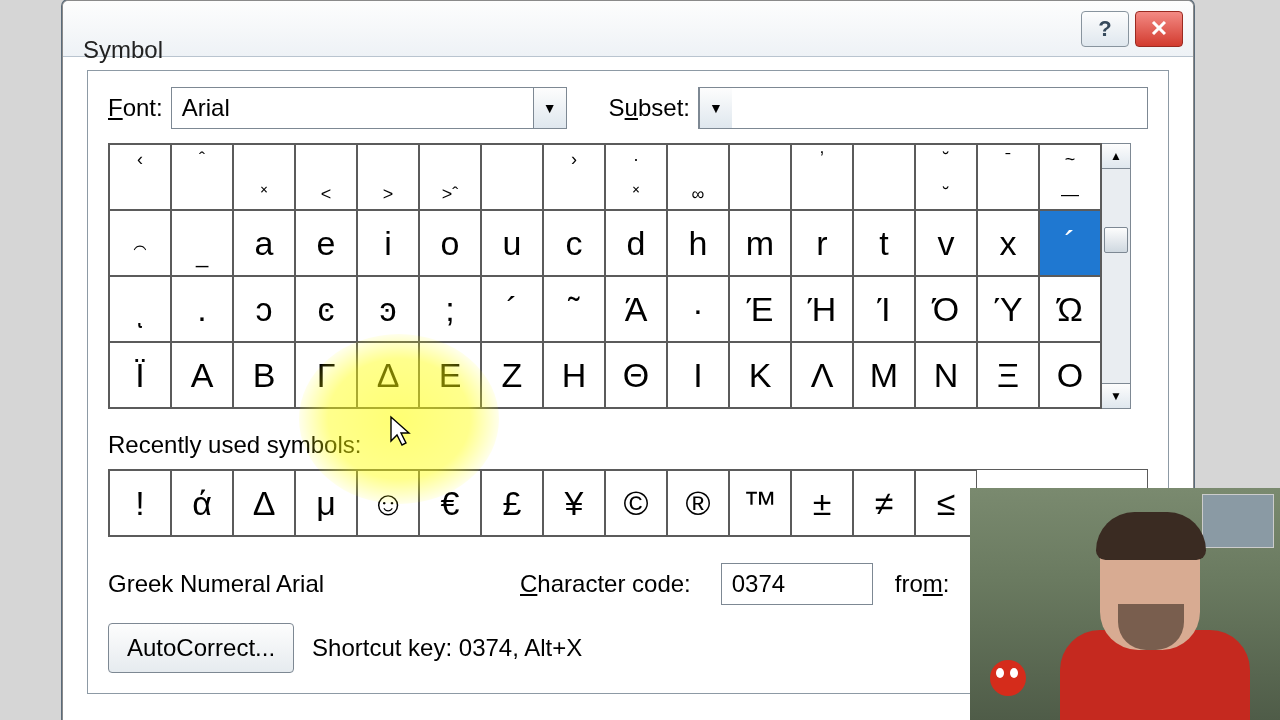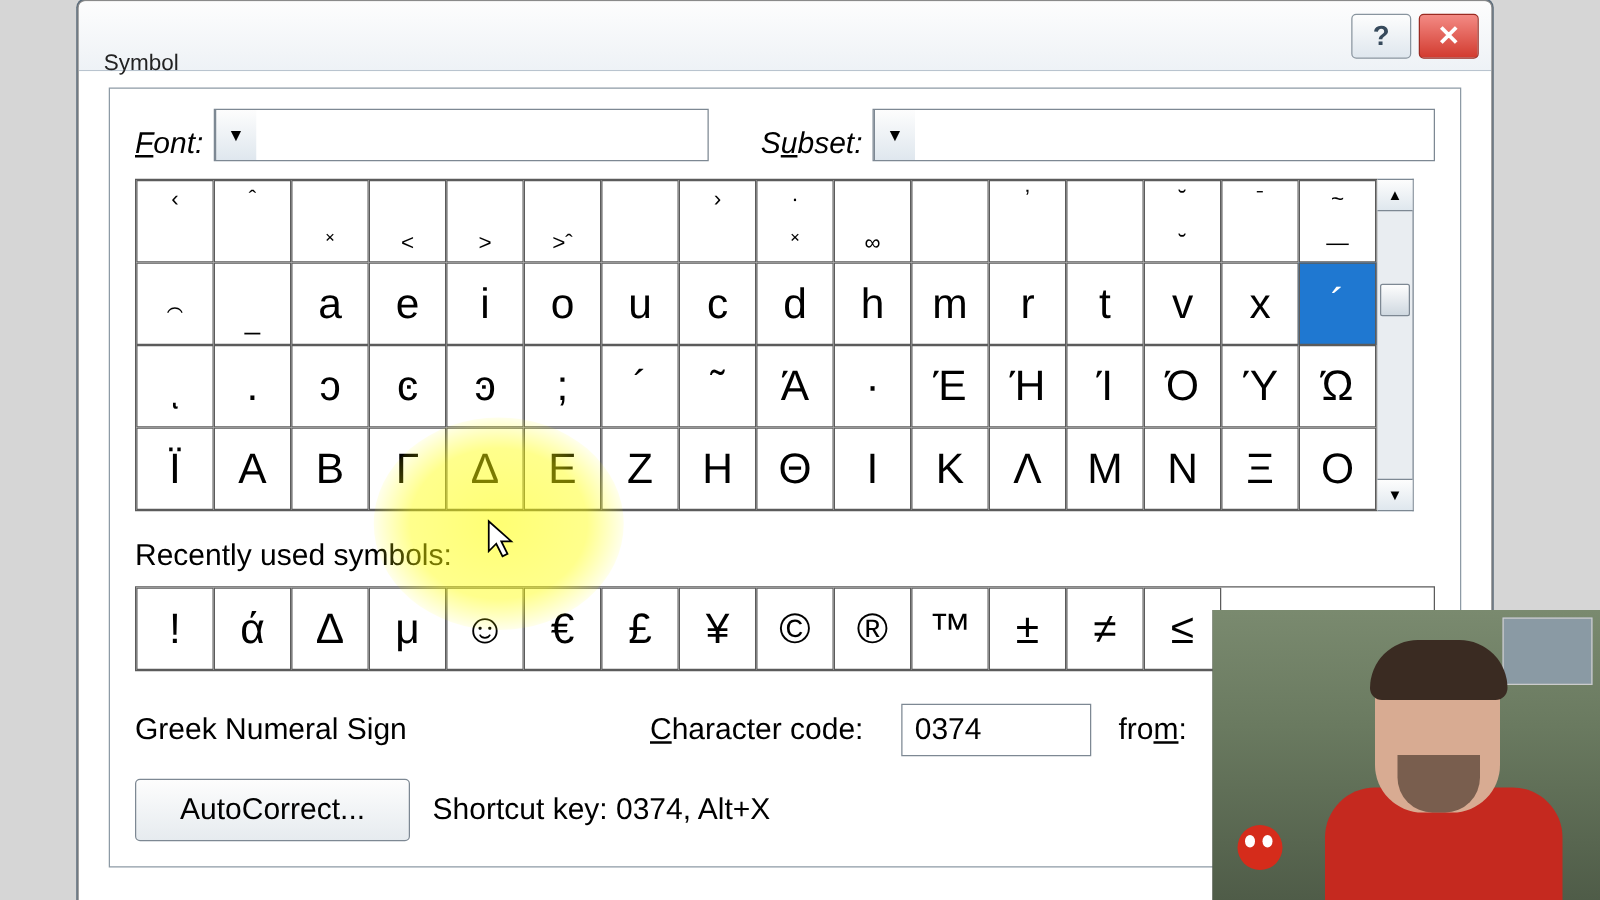--- a/index.html
+++ b/index.html
@@ -24,21 +24,21 @@
 .titlebar {
   height: 55px;
   background: linear-gradient(#fdfdfd,#eef2f6);
   border-bottom: 1px solid #b9c4cf;
   display: flex;
   align-items: center;
   padding: 0 10px 0 20px;
   border-radius: 6px 6px 0 0;
 }
 .titlebar-title {
-  font-size: 18px;
+  font-size: 24px;
   color: #222;
   margin-top: 43px;
 }
 .titlebar-spacer { flex:1; }
 .titlebar-btn {
   width: 46px;
   height: 34px;
   margin-left: 6px;
   border-radius: 4px;
   display: flex;
@@ -77,23 +77,22 @@
   z-index: 2;
 }
 .panel {
   border: 1px solid #8d9aa5;
   padding: 16px 20px 20px 20px;
   margin-top: -1px;
   background: #fff;
 }
 .row {
   display: flex;
-  align-items: flex-end;
+  align-items: center;
   margin-bottom: 14px;
-  font-style: italic;
 }
 .lbl {
   font-size: 24px;
   margin-right: 8px;
 }
 .lbl .u { text-decoration: underline; }
 .combo {
   display: flex;
   border: 1px solid #7d8893;
   height: 40px;
@@ -196,21 +195,21 @@
 .char-name { flex:0 0 390px; }
 .txt-input {
   border:1px solid #7d8893;
   height:40px; font-size:24px; padding:0 10px;
   width:130px;
 }
 .btn {
   border:1px solid #7d8893;
   background:linear-gradient(#fdfdfd,#e6ebef);
   border-radius:4px;
-  padding: 10px 35px;
+  padding: 10px 18px;
   font-size:24px;
 }
 .btn-row{display:flex;gap:14px;align-items:center;margin-top:18px;font-size:24px;}
 .webcam {
   position:absolute; right:0; bottom:0; width:310px; height:232px;
   background:#444;
   z-index:20;
 }
 .webcam::before{
   content:"";position:absolute;inset:0;
@@ -255,20 +254,21 @@
         <span>✕</span>
       </div>
   </div>
 
   <div class="content">
 
     <div class="panel">
       <div class="row">
         <span class="lbl"><span class="u">F</span>ont:</span>
         <div class="combo" style="width:394px">
+          <span class="combo-text" style="flex:1">Arial</span>
           <span class="combo-arrow">▼</span>
         </div>
         <div style="flex:1"></div>
         <span class="lbl">S<span class="u">u</span>bset:</span>
         <div class="combo" style="width:448px">
           <span class="combo-arrow">▼</span>
         </div>
       </div>
 
       <div class="grid-wrap">
@@ -407,21 +407,21 @@
           <div class="cell">¥</div>
           <div class="cell">©</div>
           <div class="cell">®</div>
           <div class="cell">™</div>
           <div class="cell">±</div>
           <div class="cell">≠</div>
           <div class="cell">≤</div>
         </div>
 
       <div class="bottom-row">
-        <span class="char-name">Greek Numeral Sign</span>
+        <span class="char-name">Greek Numeral Arial</span>
         <span class="lbl"><span class="u">C</span>haracter code:</span>
         <input class="txt-input" value="0374" style="">
         <span class="lbl">fro<span class="u">m</span>:</span>
         <span>Unic</span>
       </div>
 
       <div class="btn-row">
         <div class="btn">AutoCorrect...</div>
         <span style="margin-left:4px">Shortcut key: 0374, Alt+X</span>
       </div>

